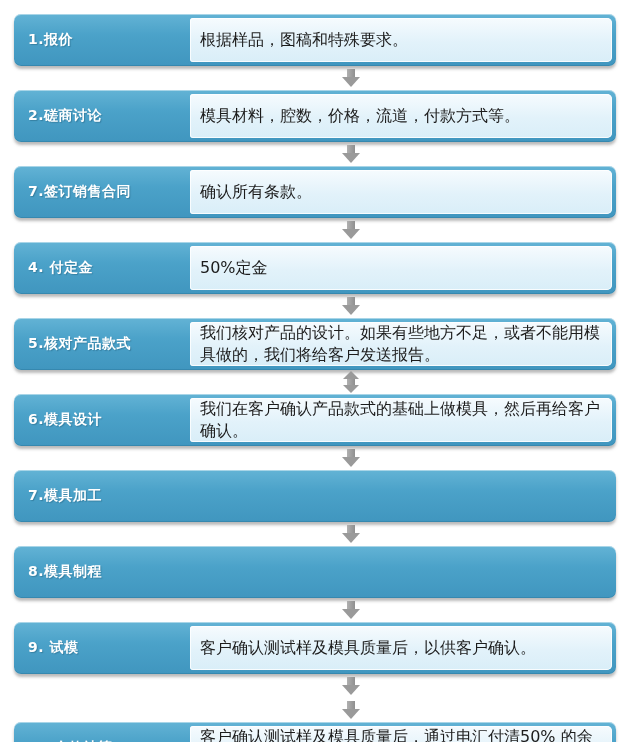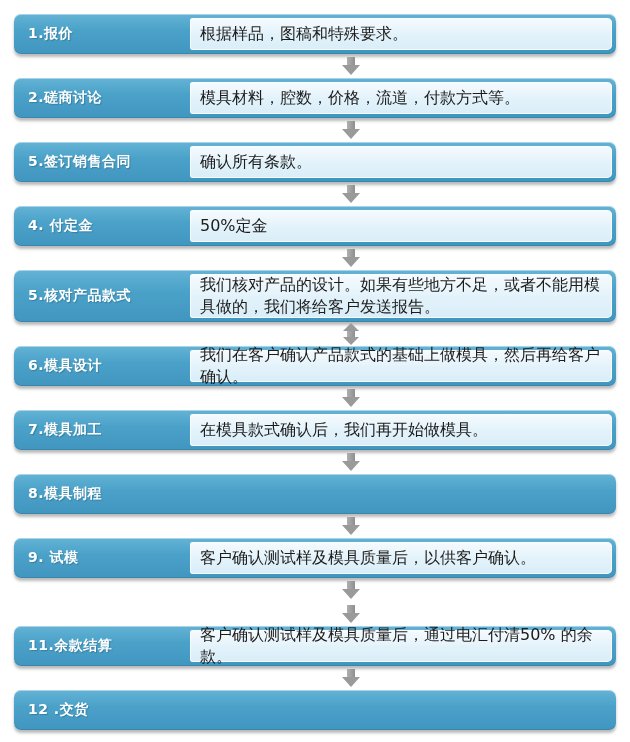--- a/index.html
+++ b/index.html
@@ -9,21 +9,21 @@
     font-family: "DejaVu Sans", "Liberation Sans", sans-serif;
   }
   .flowchart {
     width: 630px;
     min-height: 742px;
     padding: 14px 0 10px 14px;
   }
   .row {
     position: relative;
     width: 602px;
-    height: 40px;
+    height: 52px;
     border-radius: 7px;
     background: linear-gradient(180deg, #63b3d5 0%, #4ba2c9 40%, #4096bf 100%);
     box-shadow: 0 3px 3px rgba(130,130,130,0.55),
                 inset 0 1px 0 rgba(255,255,255,0.45),
                 inset 0 -1px 0 rgba(0,60,90,0.15);
   }
   .row.tall { height: 52px; }
   .step-label {
     position: absolute;
     left: 14px; top: 0; bottom: 0;
@@ -104,21 +104,21 @@
     <div class="step-label">2.磋商讨论</div>
     <div class="desc-box">模具材料，腔数，价格，流道，付款方式等。</div>
   </div>
 <div class="gap">
       <div class="arrow">
         <div class="stem s-single"></div>
         <div class="head-down"></div>
       </div>
     </div>
   <div class="row">
-    <div class="step-label">5.签订销售合同</div>
+    <div class="step-label">7.签订销售合同</div>
     <div class="desc-box">确认所有条款。</div>
   </div>
 <div class="gap">
       <div class="arrow">
         <div class="stem s-single"></div>
         <div class="head-down"></div>
       </div>
     </div>
   <div class="row">
     <div class="step-label">4. 付定金</div>
@@ -146,21 +146,20 @@
     <div class="desc-box">我们在客户确认产品款式的基础上做模具，然后再给客户确认。</div>
   </div>
 <div class="gap">
       <div class="arrow">
         <div class="stem s-single"></div>
         <div class="head-down"></div>
       </div>
     </div>
   <div class="row">
     <div class="step-label">7.模具加工</div>
-    <div class="desc-box">在模具款式确认后，我们再开始做模具。</div>
   </div>
 <div class="gap">
       <div class="arrow">
         <div class="stem s-single"></div>
         <div class="head-down"></div>
       </div>
     </div>
   <div class="row">
     <div class="step-label">8.模具制程</div>
   </div>

